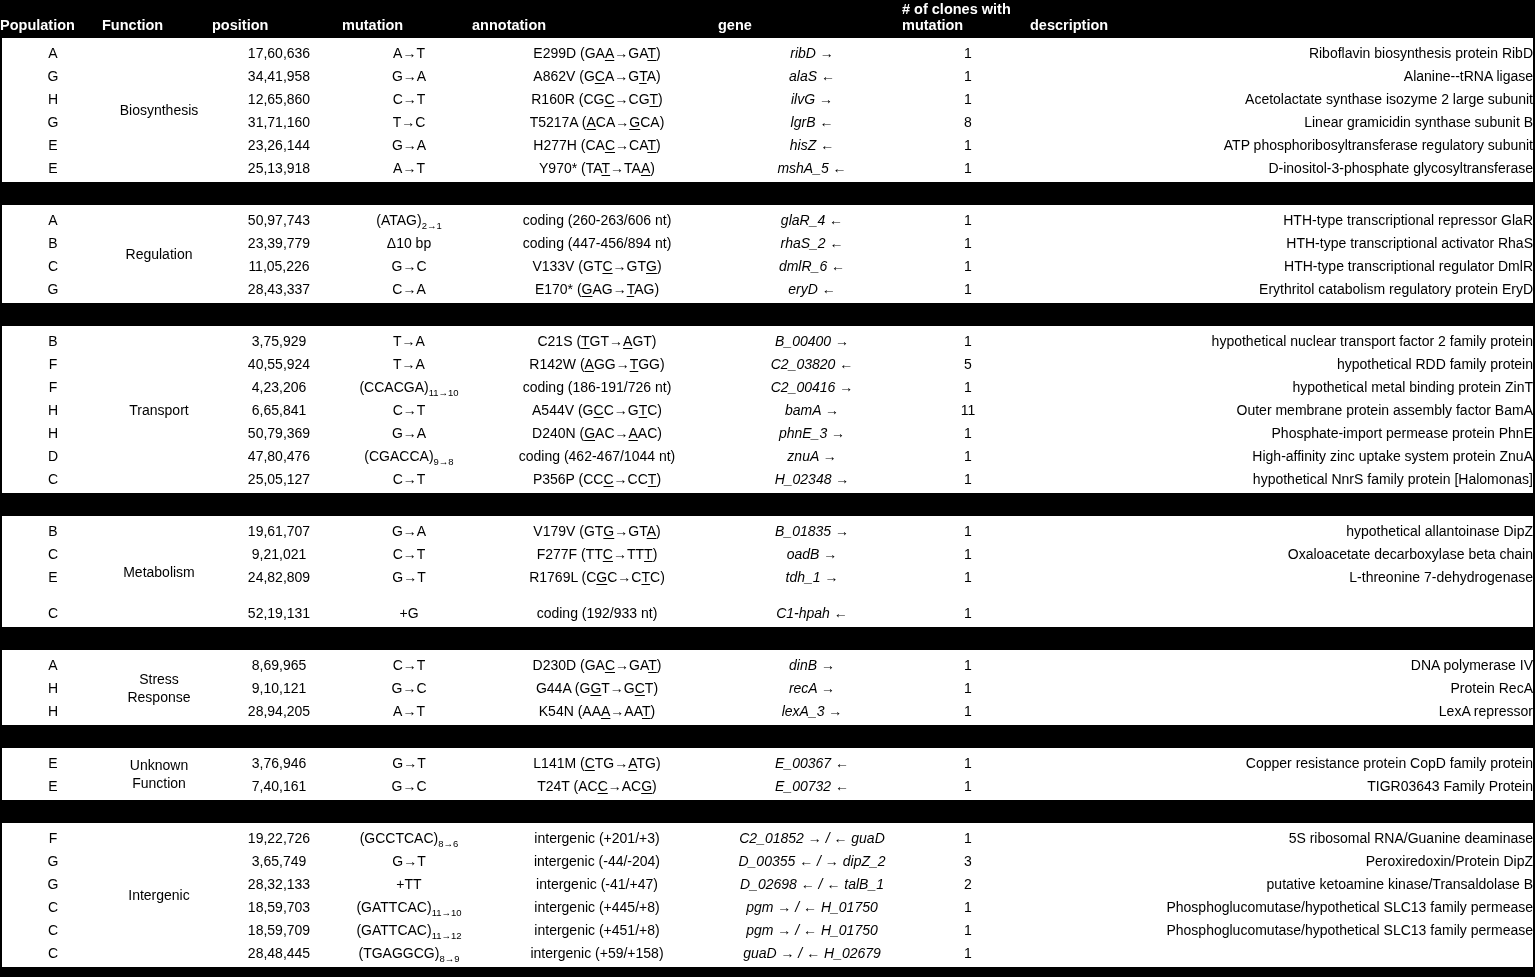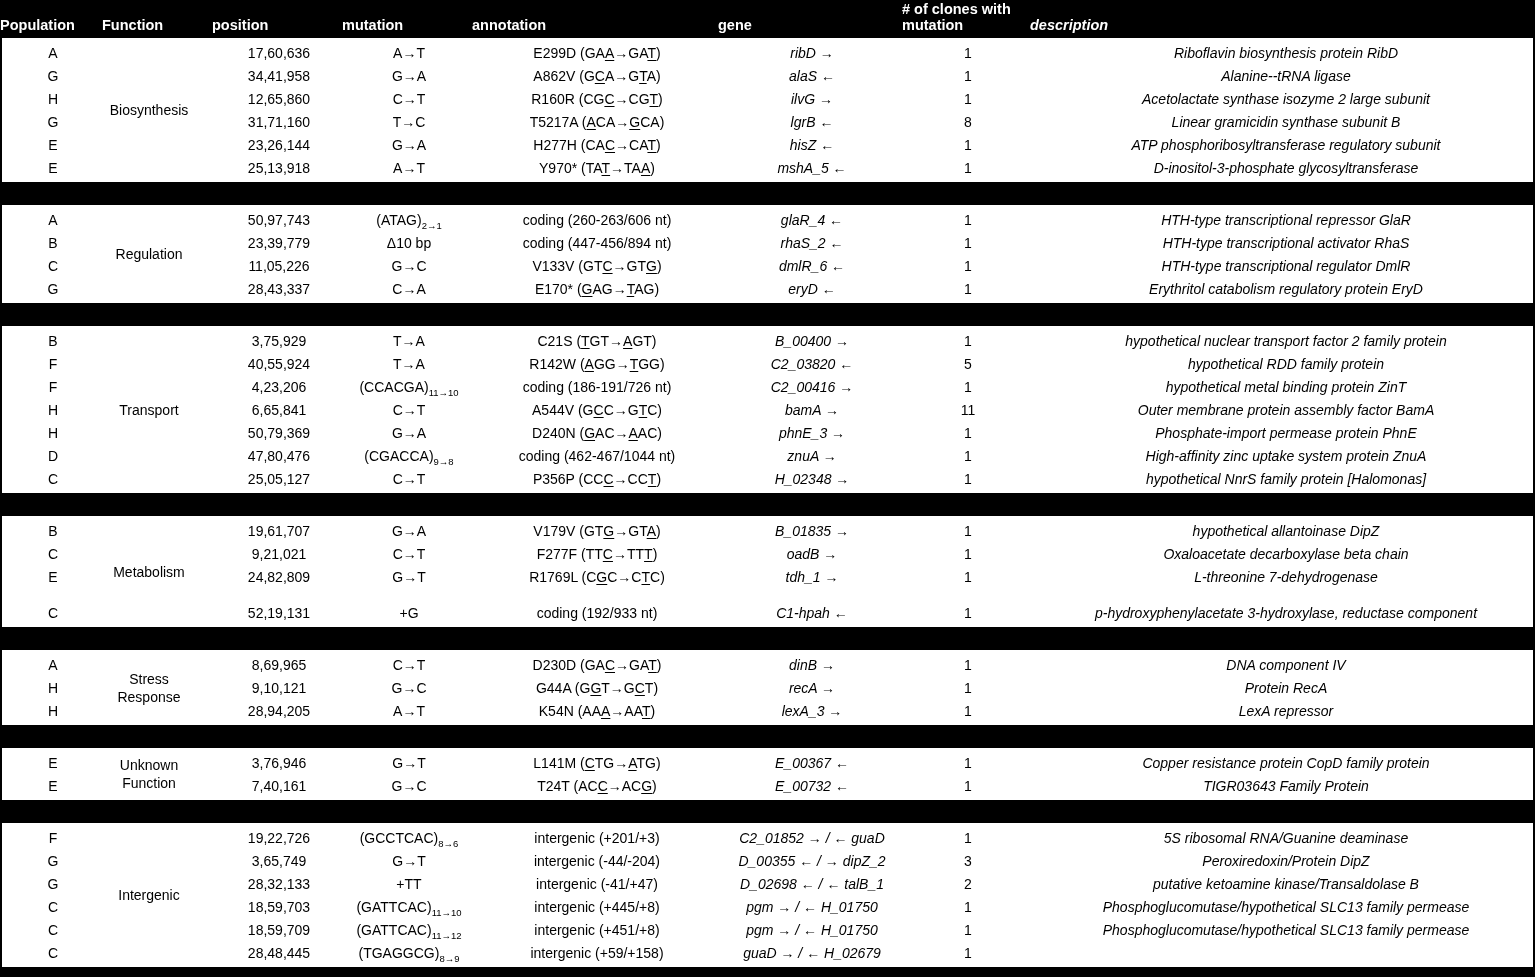--- a/index.html
+++ b/index.html
@@ -17,34 +17,34 @@
   .hcell{text-align:left;line-height:1.15;}
   .hcell.c7{white-space:pre-line;}
   
   .c1{width:102px;flex:0 0 auto;}
   .c2{width:110px;flex:0 0 auto;}
   .c3{width:130px;flex:0 0 auto;}
   .c4{width:130px;flex:0 0 auto;}
   .c5{width:246px;flex:0 0 auto;}
   .c6{width:184px;flex:0 0 auto;}
   .c7{width:128px;flex:0 0 auto;}
-  .c8{flex:1 1 auto;min-width:0;font-style:italic;}
+  .c8{flex:1 1 auto;min-width:0;}
   
   .group{
     position:relative;background:#fff;
     border-left:2px solid #000;border-right:2px solid #000;
     padding:3px 0;box-sizing:border-box;flex:0 0 auto;
   }
   .row{display:flex;align-items:center;height:23px;font-size:14px;}
   .row.gap-before{margin-top:13px;}
   .cell{text-align:center;white-space:nowrap;}
-  .cell.c8{text-align:center;padding-left:7px;}
+  .cell.c8{text-align:right;padding-left:7px;}
   .cell.c6{font-style:italic;}
   .fn-label{
-    position:absolute;left:92px;width:110px;top:50%;
+    position:absolute;left:102px;width:110px;top:50%;
     transform:translateY(-50%);text-align:center;
     font-size:14px;line-height:1.3;white-space:pre-line;
   }
   .bar{height:23px;background:#000;flex:0 0 auto;}
   .bottom-bar{background:#000;flex:1 1 auto;min-height:4px;}
   sub{font-size:9.5px;line-height:0;}
   u{text-decoration-thickness:1px;text-underline-offset:2px;}
 </style>
 </head>
 <body>
@@ -277,36 +277,35 @@
           <div class="cell c8">L-threonine 7-dehydrogenase</div>
         </div>
         <div class="row gap-before">
           <div class="cell c1">C</div>
           <div class="cell c2"></div>
           <div class="cell c3">52,19,131</div>
           <div class="cell c4">+G</div>
           <div class="cell c5">coding (192/933 nt)</div>
           <div class="cell c6">C1-hpah ←</div>
           <div class="cell c7">1</div>
-          <div class="cell c8">p-hydroxyphenylacetate 3-hydroxylase, reductase component</div>
         </div>
       </div>
       <div class="bar"></div>
       <div class="group">
         <div class="fn-label">Stress
 Response</div>
         <div class="row">
           <div class="cell c1">A</div>
           <div class="cell c2"></div>
           <div class="cell c3">8,69,965</div>
           <div class="cell c4">C→T</div>
           <div class="cell c5">D230D (GA<u>C</u>→GA<u>T</u>)</div>
           <div class="cell c6">dinB →</div>
           <div class="cell c7">1</div>
-          <div class="cell c8">DNA component IV</div>
+          <div class="cell c8">DNA polymerase IV</div>
         </div>
         <div class="row">
           <div class="cell c1">H</div>
           <div class="cell c2"></div>
           <div class="cell c3">9,10,121</div>
           <div class="cell c4">G→C</div>
           <div class="cell c5">G44A (G<u>G</u>T→G<u>C</u>T)</div>
           <div class="cell c6">recA →</div>
           <div class="cell c7">1</div>
           <div class="cell c8">Protein RecA</div>

